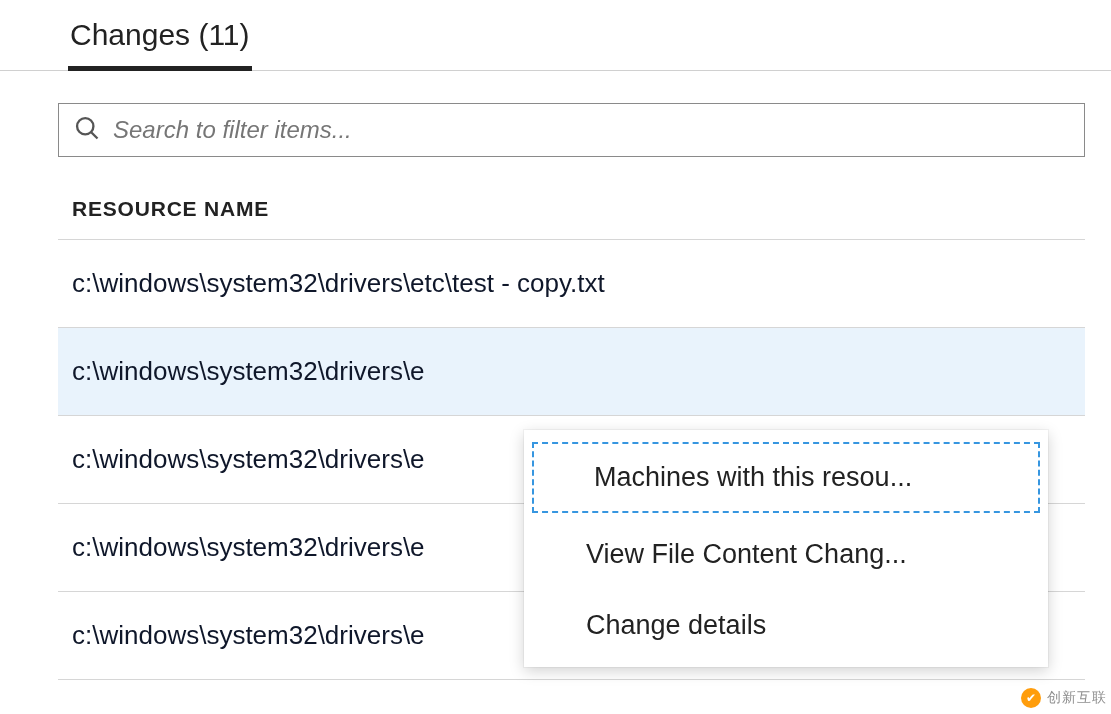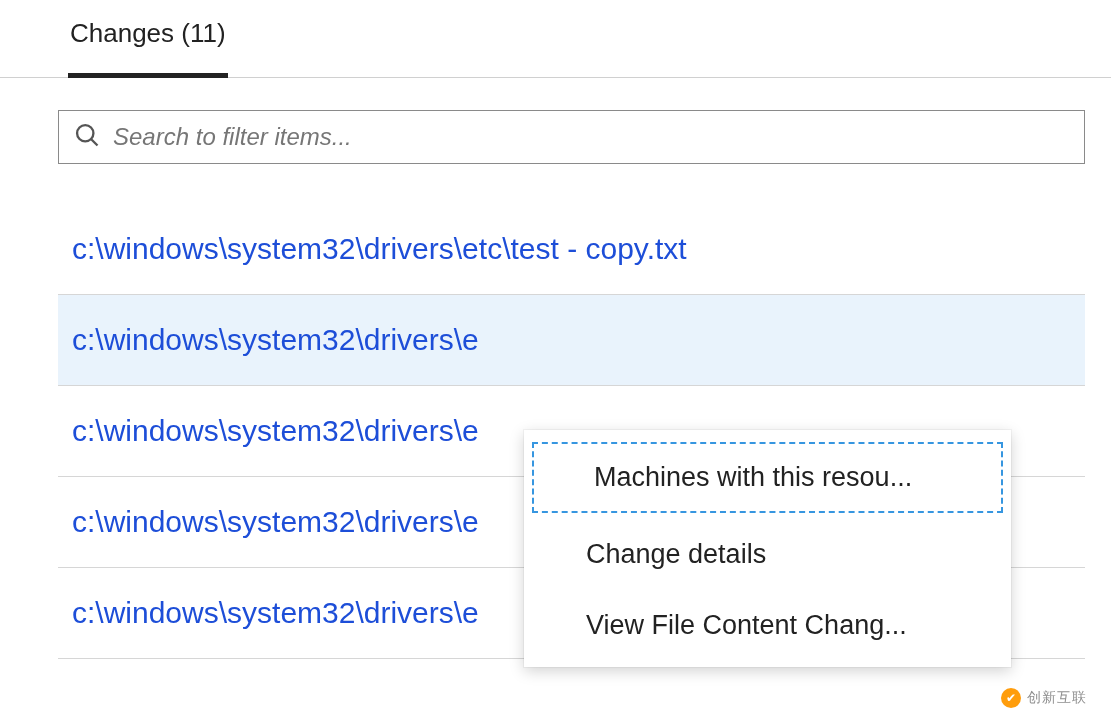--- a/index.html
+++ b/index.html
@@ -16,22 +16,22 @@
       position: relative;
     }
     .tabs {
       display: flex;
       padding: 0 0 0 70px;
       gap: 60px;
       border-bottom: 1px solid #d0d0d0;
       align-items: flex-start;
     }
     .tab {
-      font-size: 26px;
-      padding: 18px 0 28px 0;
+      font-size: 30px;
+      padding: 18px 0 18px 0;
       cursor: pointer;
       color: #444;
       position: relative;
     }
     .tab.active {
       color: #222;
       font-weight: 400;
     }
     .tab.active::after {
       content: "";
@@ -77,56 +77,56 @@
     }
     .th {
       font-size: 21px;
       font-weight: 700;
       letter-spacing: 0.8px;
       padding: 0 0 18px 14px;
       border-bottom: 1px solid #d6d6d6;
       color: #222;
     }
     .row {
-      font-size: 30px;
+      font-size: 26px;
       padding: 28px 0 28px 14px;
       border-bottom: 1px solid #d6d6d6;
-      color: #1d4ed8;
+      color: #0f172a;
       white-space: nowrap;
       overflow: hidden;
     }
     .row.selected {
       background: #e9f3fc;
     }
     .context-menu {
       position: absolute;
       left: 524px;
       top: 430px;
-      width: 487px;
+      width: 524px;
       background: #ffffff;
       box-shadow: 0 4px 14px rgba(0,0,0,0.18), 0 0 0 1px rgba(0,0,0,0.04);
       padding: 6px 0;
     }
     .menu-item {
       font-size: 27px;
       padding: 20px 26px 20px 62px;
       color: #222;
       cursor: pointer;
       white-space: nowrap;
       overflow: hidden;
       text-overflow: ellipsis;
     }
     .menu-item.focused {
       border: 2px dashed #3696e0;
       padding: 18px 24px 18px 60px;
       margin: 6px 8px;
     }
     .watermark {
       position: absolute;
-      right: 24px;
+      right: 4px;
       bottom: 6px;
       display: flex;
       align-items: center;
       gap: 6px;
       opacity: 0.95;
     }
     .watermark-badge {
       width: 20px;
       height: 20px;
       background: #ff9800;
@@ -161,29 +161,30 @@
       <svg viewBox="0 0 24 24" fill="none" stroke="#555" stroke-width="2">
         <circle cx="10.5" cy="10.5" r="7"></circle>
         <line x1="21" y1="21" x2="15.6" y2="15.6"></line>
       </svg>
     </span>
     <input class="search-input" type="text" placeholder="Search to filter items..." style="">
   </div>
 </div>
 
 <div class="table">
+  <div class="th">RESOURCE NAME</div>
   <div class="row">c:\windows\system32\drivers\etc\test - copy.txt</div>
   <div class="row selected">c:\windows\system32\drivers\e</div>
   <div class="row">c:\windows\system32\drivers\e</div>
   <div class="row">c:\windows\system32\drivers\e</div>
   <div class="row">c:\windows\system32\drivers\e</div>
 </div>
 
 <div class="context-menu">
   <div class="menu-item focused">Machines with this resou...</div>
+  <div class="menu-item">View File Content Chang...</div>
   <div class="menu-item">Change details</div>
-  <div class="menu-item">View File Content Chang...</div>
 </div>
 
 <div class="watermark">
   <span class="watermark-badge"></span>
   <span class="watermark-text">创新互联</span>
 </div>
 
 </body></html>

